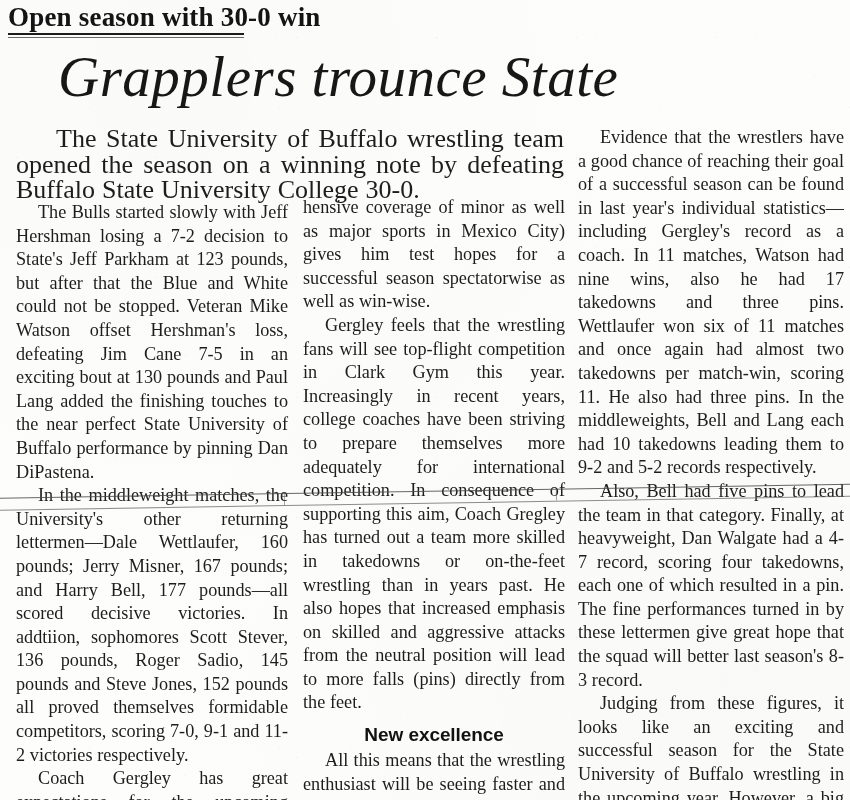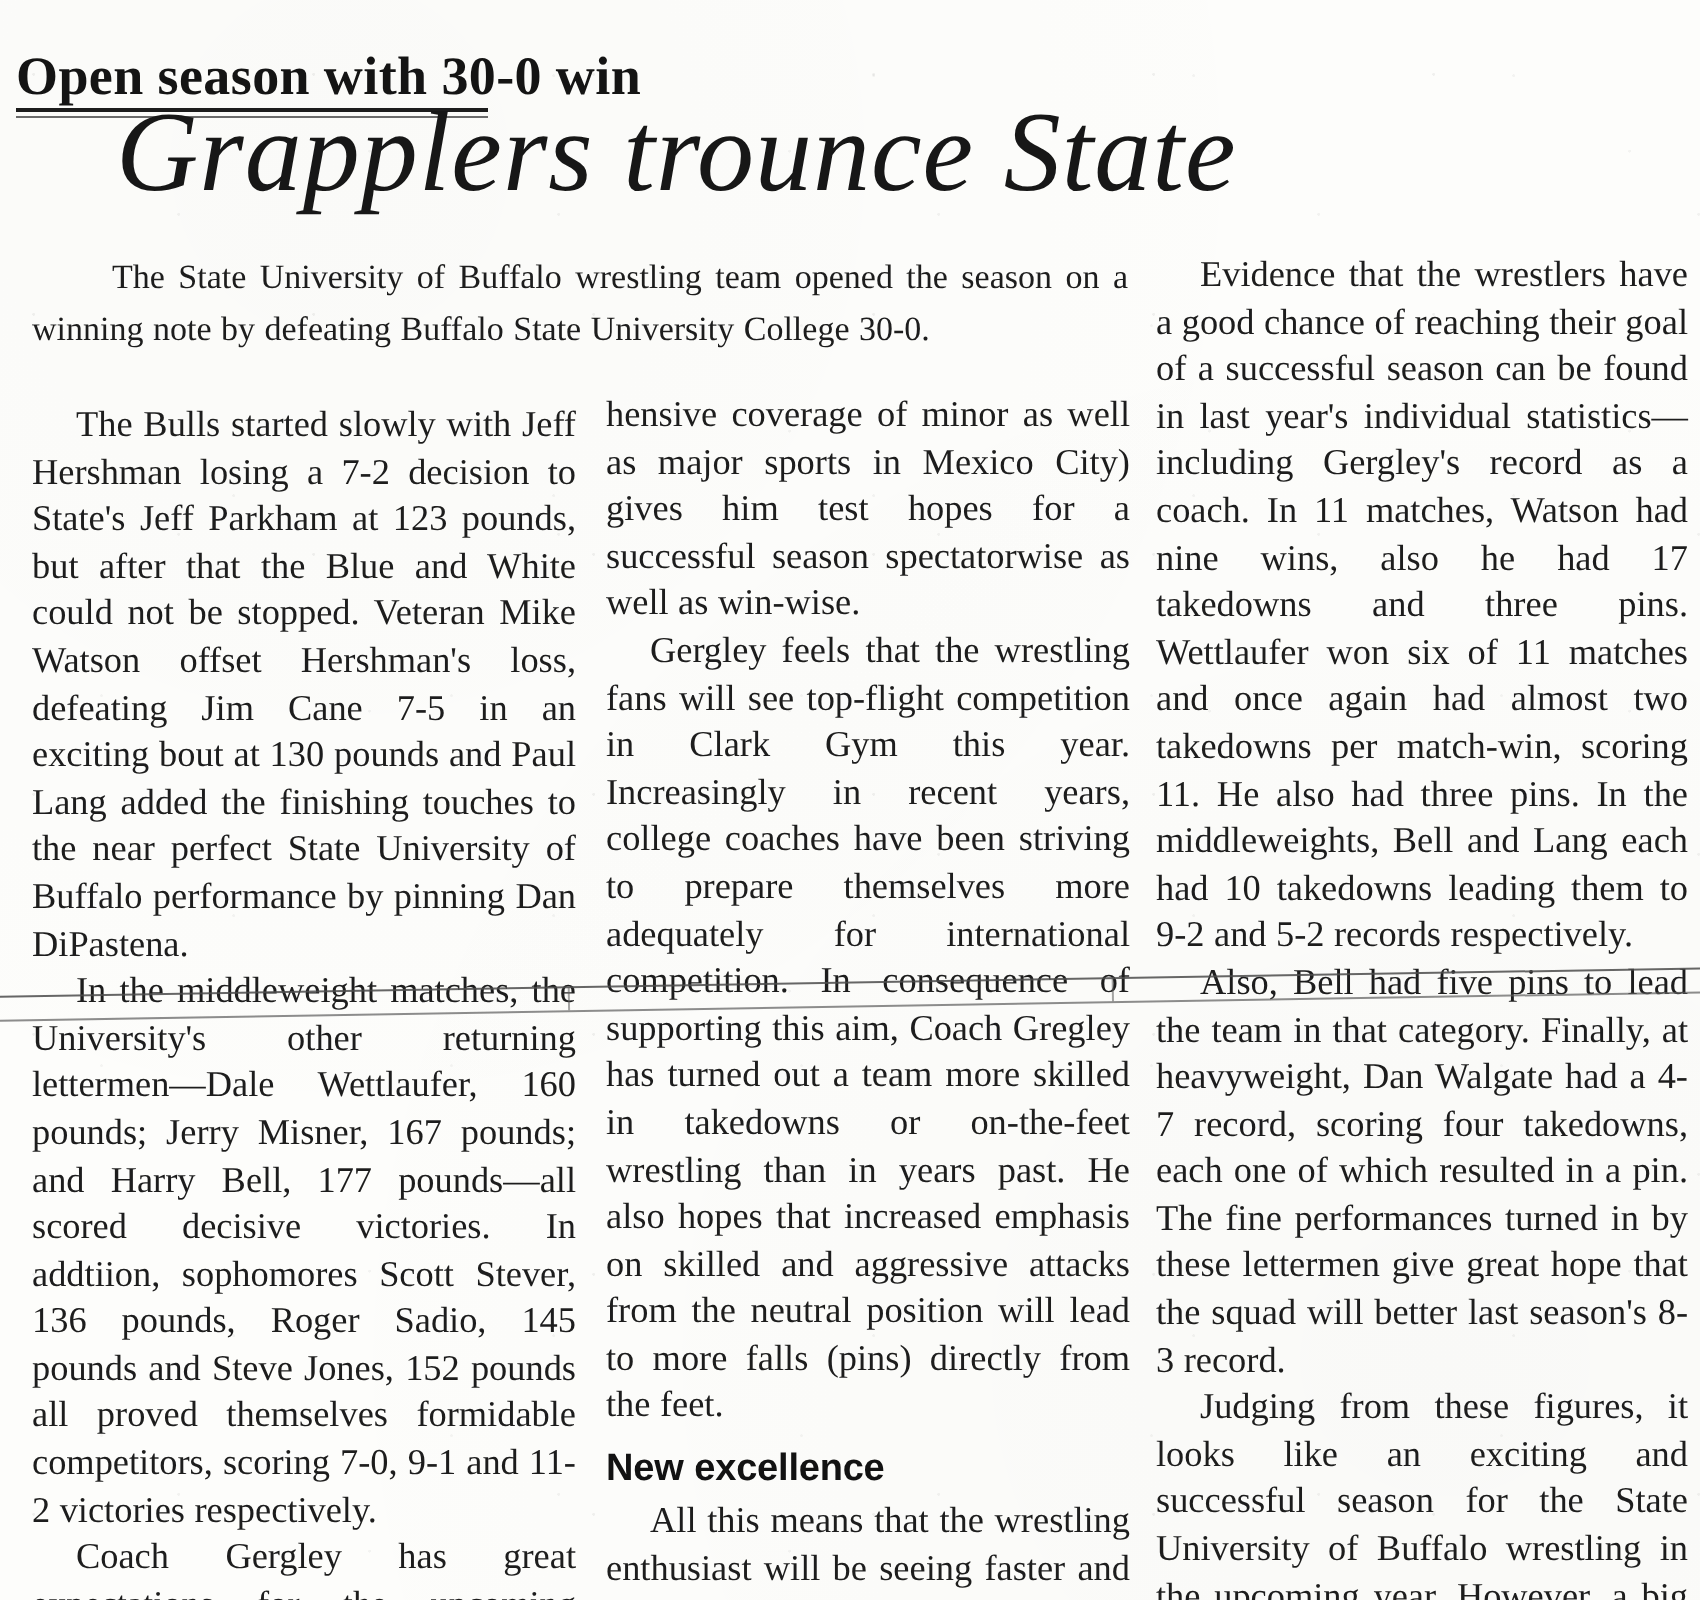--- a/index.html
+++ b/index.html
@@ -28,21 +28,20 @@
       #fdfdfb;
     overflow: hidden;
   }
 
   
   .kicker-wrap {
     position: absolute;
     left: 8px;
     top: 2px;
     width: 700px;
-    margin-top: 21px;
   }
   .kicker {
     font-family: "Liberation Serif", "DejaVu Serif", serif;
     font-weight: bold;
     font-size: 27px;
     line-height: 30px;
     letter-spacing: 0.2px;
     color: #141414;
     white-space: nowrap;
   }
@@ -74,21 +73,21 @@
     color: #171717;
     white-space: nowrap;
   }
 
   
   .lead {
     position: absolute;
     left: 16px;
     top: 126px;
     width: 548px;
-    font-size: 17px;
+    font-size: 26px;
     line-height: 25.5px;
     text-align: justify;
     text-indent: 40px;
     color: #1d1d1d;
     word-spacing: 0.5px;
   }
 
   
   .col {
     position: absolute;
@@ -108,21 +107,21 @@
   #col2 { left: 303px; top: 196px; width: 262px; }
   #col3 { left: 578px; top: 126px; width: 266px; }
 
   .subhead {
     font-family: "Liberation Sans", "DejaVu Sans", sans-serif;
     font-weight: bold;
     font-size: 19px;
     line-height: 22px;
     margin: 9px 0 3px 0;
     text-indent: 0;
-    text-align: left;
+    text-align: center;
     color: #121212;
     letter-spacing: -0.1px;
   }
 
   
   .artifact {
     position: absolute;
     left: -10px;
     top: 498px;
     width: 880px;

